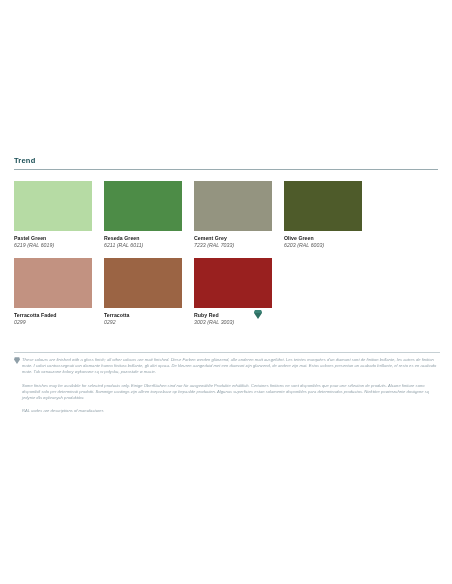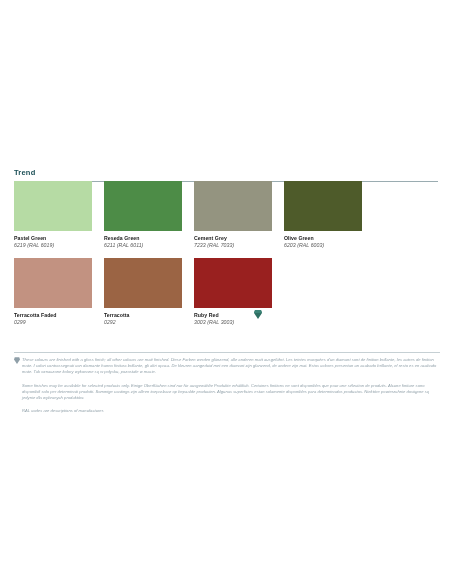--- a/index.html
+++ b/index.html
@@ -25,21 +25,21 @@
     left: 14px;
     top: 156px;
     width: 424px;
   }
   .section-title {
     font-size: 7.5px;
     font-weight: bold;
     color: #1b4f56;
     letter-spacing: 0.2px;
     line-height: 10px;
-    margin: 12px 0 3px 0;
+    margin: 0 0 3px 0;
   }
   .section-rule {
     height: 1px;
     background: #9aacb1;
     width: 424px;
   }
   
   .swatch-grid {
     position: absolute;
     left: 14px;

